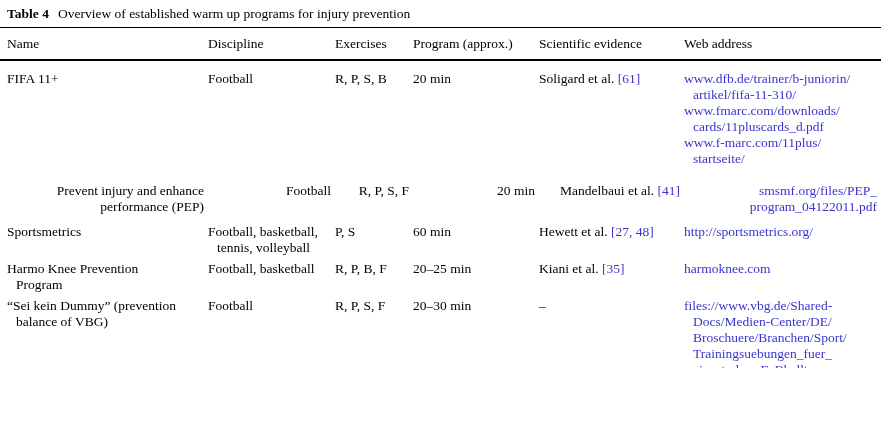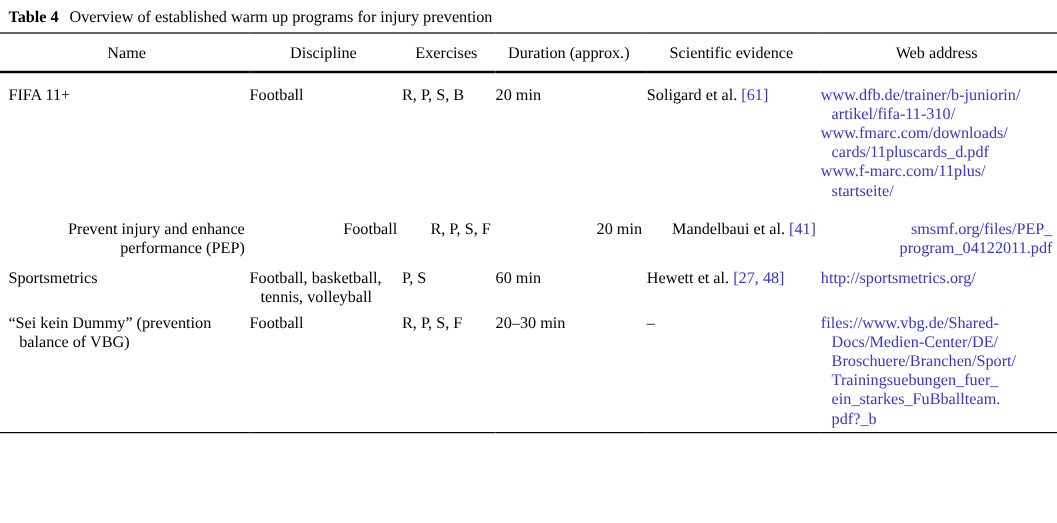--- a/index.html
+++ b/index.html
@@ -9,21 +9,21 @@
     font-family:"Liberation Serif", serif;
     font-size:13.5px; line-height:16px;
     padding-top:5px; overflow:hidden;
   }
   .caption { padding:1px 0 5px 7px; }
   .cap-label { font-weight:bold; margin-right:9px; }
   table { width:881px; border-collapse:collapse; table-layout:fixed; }
   thead tr { border-top:1.5px solid #000; border-bottom:2px solid #000; }
   tbody { border-bottom:1.5px solid #000;margin-top:28px; }
   th {
-    text-align:center; font-weight:normal; font-size:13.5px;
+    text-align:left; font-weight:normal; font-size:13.5px;
     padding:8px 4px 7px 0; vertical-align:top;
   }
   th.c-name { padding-left:7px; }
   td { vertical-align:top; padding:0 4px 0 0; }
   td.c-name { padding-left:7px; }
   tbody tr:nth-child(1) td { padding-top:10px; }
   tbody tr:nth-child(2) td { padding-top:16px;text-align:right; }
   tbody tr:nth-child(3) td { padding-top:9px; }
   tbody tr:nth-child(4) td { padding-top:5px; }
   tbody tr:nth-child(5) td { padding-top:5px; }
@@ -50,21 +50,21 @@
         <col style="width:78px">
       <col style="width:126px">
         <col style="width:145px">
         <col style="width:197px">
     </colgroup>
     <thead>
       <tr id="head-row">
           <th class="c-name">Name</th>
           <th class="c-disc">Discipline</th>
           <th class="c-ex">Exercises</th>
-          <th class="c-dur">Duration (approx.)</th>
+          <th class="c-dur">Program (approx.)</th>
           <th class="c-ev">Scientific evidence</th>
           <th class="c-web">Web address</th>
         </tr>
     </thead>
     <tbody id="table-body">
         <tr>
           <td class="c-name">
             <div>FIFA 11+</div>
           </td>
           <td class="c-disc">
@@ -118,20 +118,37 @@
           <td class="c-dur">60 min</td>
           <td class="c-ev"><span>Hewett et al. </span><span class="ref">[27, 48]</span></td>
           <td class="c-web">
             <div class="link">
               <div>http://sportsmetrics.org/</div>
             </div>
           </td>
         </tr>
         <tr>
           <td class="c-name">
+            <div>Harmo Knee Prevention</div>
+            <div class="cont">Program</div>
+          </td>
+          <td class="c-disc">
+            <div>Football, basketball</div>
+          </td>
+          <td class="c-ex">R, P, B, F</td>
+          <td class="c-dur">20–25 min</td>
+          <td class="c-ev"><span>Kiani et al. </span><span class="ref">[35]</span></td>
+          <td class="c-web">
+            <div class="link">
+              <div>harmoknee.com</div>
+            </div>
+          </td>
+        </tr>
+        <tr>
+          <td class="c-name">
             <div>“Sei kein Dummy” (prevention</div>
             <div class="cont">balance of VBG)</div>
           </td>
           <td class="c-disc">
             <div>Football</div>
           </td>
           <td class="c-ex">R, P, S, F</td>
           <td class="c-dur">20–30 min</td>
           <td class="c-ev"><span>–</span></td>
           <td class="c-web">

